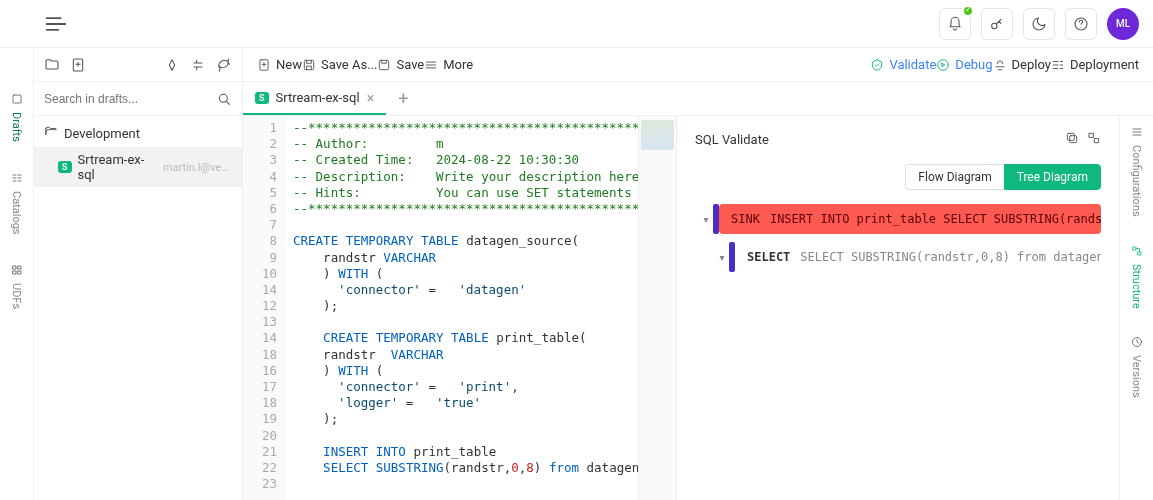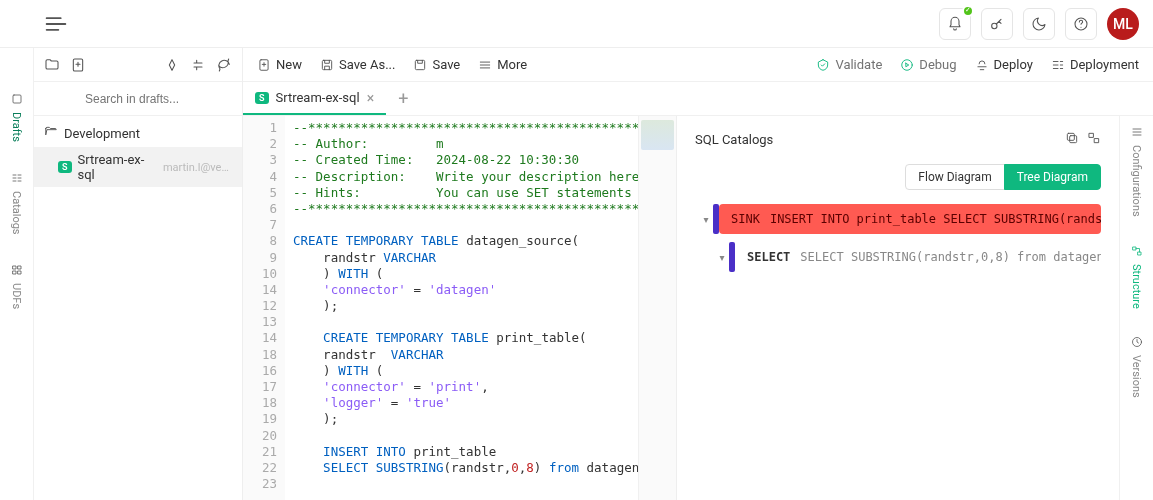--- a/index.html
+++ b/index.html
@@ -6,74 +6,74 @@
 body { font-family: -apple-system, BlinkMacSystemFont, "Segoe UI", Roboto, sans-serif; font-size: 13px; color: #333; background: #fff; width: 1153px; height: 500px; overflow: hidden; }
 
 .app { display: flex; flex-direction: column; height: 500px; }
 
 
 .titlebar { height: 48px; display: flex; align-items: center; padding: 0 14px; border-bottom: 1px solid #eee; justify-content: space-between; }
 .titlebar-left { display: flex; align-items: center; gap: 12px; }
 .titlebar-right { display: flex; align-items: center; gap: 10px; }
 .icon-btn { width: 32px; height: 32px; border: 1px solid #e5e5e5; border-radius: 6px; display: flex; align-items: center; justify-content: center; cursor: pointer; position: relative; background: #fff; }
 .icon-btn svg { width: 16px; height: 16px; }
-.avatar { width: 32px; height: 32px; border-radius: 50%; background: #b91c1c; display: flex; align-items: center; justify-content: center; color: #fff; font-size: 14px; font-weight: 500; }
+.avatar { width: 32px; height: 32px; border-radius: 50%; background: #6d28d9; display: flex; align-items: center; justify-content: center; color: #fff; font-size: 10px; font-weight: 500; }
 .dot-badge { position: absolute; top: -4px; right: -4px; width: 12px; height: 12px; background: #52c41a; border-radius: 50%; border: 2px solid #fff; display:flex; align-items:center; justify-content:center;}
 .dot-badge::after{content:"✓"; color:#fff; font-size:7px; line-height:1;}
 .hamburger-btn { width: 28px; height: 28px; display:flex; align-items:center; justify-content:center; cursor:pointer; margin-left: 28px; }
 
 
 .mainrow { display: flex; flex: 1; min-height: 0; }
 
 
 .rail-left { width: 34px; display: flex; flex-direction: column; align-items: center; padding-top: 45px; gap: 30px; border-right: 1px solid #f0f0f0; }
 .rail-left-item { writing-mode: vertical-rl; text-orientation: mixed; font-size: 11px; color: #888; cursor: pointer; display:flex; align-items:center; gap:4px;}
 .rail-left-item.active { color: #0a7e5a; }
 .rail-icon { writing-mode: horizontal-tb; }
 
 
 .filepanel { width: 209px; display: flex; flex-direction: column; border-right: 1px solid #eee; }
 .fp-iconrow { height: 34px; display:flex; align-items:center; padding: 0 10px; gap: 10px; justify-content: space-between; border-bottom: 1px solid #f0f0f0;}
 .fp-iconrow-left, .fp-iconrow-right { display:flex; gap:10px; }
 .fp-icon { width: 16px; height:16px; cursor:pointer; color:#555;}
 .fp-search { height: 34px; display:flex; align-items:center; padding: 0 10px; border-bottom:1px solid #f0f0f0; }
-.fp-search input { flex:1; border:none; outline:none; font-size:12px;margin-left:41px; }
+.fp-search input { flex:1; border:none; outline:none; font-size:12px; }
 .fp-tree { padding: 4px 0; }
 .tree-folder, .tree-file { display:flex; align-items:center; padding: 5px 10px; gap:6px; font-size:13px; cursor:pointer;}
 .tree-file { padding-left: 24px; }
 .tree-file.active { background:#f2f2f2; }
 .tree-badge { background:#0fb87f; color:#fff; font-size:9px; padding:1px 4px; border-radius:3px; font-weight:600;}
 .tree-filemeta { color:#bbb; font-size:11px; margin-left:4px; overflow:hidden; text-overflow:ellipsis; white-space:nowrap;}
 
 
 .editor-col { flex:1; display:flex; flex-direction:column; min-width:0; }
 .toolbar { height: 34px; border-bottom:1px solid #f0f0f0; display:flex; align-items:center; padding: 0 14px; justify-content:space-between;}
-.toolbar-left, .toolbar-right { display:flex; align-items:flex-end; gap:18px;}
+.toolbar-left, .toolbar-right { display:flex; align-items:flex-end; }
 .tb-item { display:flex; align-items:center; gap:5px; font-size:13px; cursor:pointer; color:#333;}
 .tb-item svg { width:14px; height:14px; }
-.tb-item.green { color:#737373; }
+.tb-item.green { color:#3b82f6; }
 .tb-item.green svg { stroke:#0fb87f; }
 
 
 .tabs { height: 34px; display:flex; align-items:stretch; border-bottom:1px solid #f0f0f0;}
 .tab { display:flex; align-items:center; gap:7px; padding:0 12px; cursor:pointer; border-bottom:2px solid transparent;}
 .tab.active { border-bottom-color:#0fb87f; }
 .tab-close { color:#999; font-size:14px; }
 .tab-add { display:flex; align-items:center; padding:0 12px; color:#999; cursor:pointer; font-size:18px;}
 
 
 .editor-body { flex:1; display:flex; min-height:0; }
 .code-area { flex:1; display:flex; font-family: "SF Mono", Monaco, Consolas, monospace; font-size:12.5px; overflow:hidden; position:relative;}
 .gutter { width: 42px; text-align:right; color:#aaa; padding: 4px 8px 4px 0; line-height:16.5px; user-select:none; background:#fafafa; }
 .gutter div { height:16.2px; }
 .code-lines { flex:1; padding:4px 8px; line-height:16.2px; white-space:pre; overflow:hidden;}
 .code-lines div { height:16.2px; }
 .cm-comment { color:#1e7a1e; }
 .cm-keyword { color:#0060c0; }
-.cm-string { color:#8b5cf6; }
+.cm-string { color:#0c4a6e;margin-left:15px; }
 .cm-number { color:#c02020; }
 .cm-ident { color:#333; }
 
 .minimap { width:38px; background:#fafafa; border-left:1px solid #f0f0f0; padding:4px 2px; }
 .minimap-block { height:30px; background: linear-gradient(#1e7a1e22, #0060c022); border-radius:2px; }
 
 
 .structure { width:443px; border-left:1px solid #eee; display:flex; flex-direction:column; padding: 8px 18px 0 18px; }
 .structure-header { display:flex; align-items:center; justify-content:space-between; height:30px; font-size:13px;}
 .structure-header-icons { display:flex; gap:8px; color:#bbb;}
@@ -323,21 +323,21 @@
               <div>23</div>
             </div>
           <div class="code-lines" id="codelines"><div class="cm-comment">--********************************************************************</div><div class="cm-comment">-- Author:         m</div><div class="cm-comment">-- Created Time:   2024-08-22 10:30:30</div><div class="cm-comment">-- Description:    Write your description here</div><div class="cm-comment">-- Hints:          You can use SET statements to modi</div><div class="cm-comment">--********************************************************************</div><div></div><div><span class="cm-keyword">CREATE</span> <span class="cm-keyword">TEMPORARY</span> <span class="cm-keyword">TABLE</span> <span class="cm-ident">datagen_source(</span></div><div>    randstr <span class="cm-keyword">VARCHAR</span></div><div>    ) <span class="cm-keyword">WITH</span> (</div><div>    <span class="cm-string">'connector'</span> = <span class="cm-string">'datagen'</span></div><div>    );</div><div></div><div>    <span class="cm-keyword">CREATE</span> <span class="cm-keyword">TEMPORARY</span> <span class="cm-keyword">TABLE</span> <span class="cm-ident">print_table(</span></div><div>    randstr  <span class="cm-keyword">VARCHAR</span></div><div>    ) <span class="cm-keyword">WITH</span> (</div><div>    <span class="cm-string">'connector'</span> = <span class="cm-string">'print'</span>,</div><div>    <span class="cm-string">'logger'</span> = <span class="cm-string">'true'</span></div><div>    );</div><div></div><div>    <span class="cm-keyword">INSERT</span> <span class="cm-keyword">INTO</span> print_table</div><div>    <span class="cm-keyword">SELECT</span> <span class="cm-keyword">SUBSTRING</span>(randstr,<span class="cm-number">0</span>,<span class="cm-number">8</span>) <span class="cm-keyword">from</span> datagen_source</div><div></div></div>
           <div class="minimap">
               <div class="minimap-block"></div>
             </div>
         </div>
 
         <div class="structure">
           <div class="structure-header">
-            <span>SQL Catalogs</span>
+            <span>SQL Validate</span>
             <div class="structure-header-icons">
               <span><svg width="14" height="14" viewBox="0 0 24 24">
                     <rect x="8" y="8" width="12" height="12" rx="2"></rect>
                     <rect x="4" y="4" width="12" height="12" rx="2"></rect>
                   </svg></span>
               <span><svg width="14" height="14" viewBox="0 0 24 24">
                     <rect x="4" y="4" width="7" height="7"></rect>
                     <rect x="13" y="13" width="7" height="7"></rect>
                   </svg></span>
             </div>

